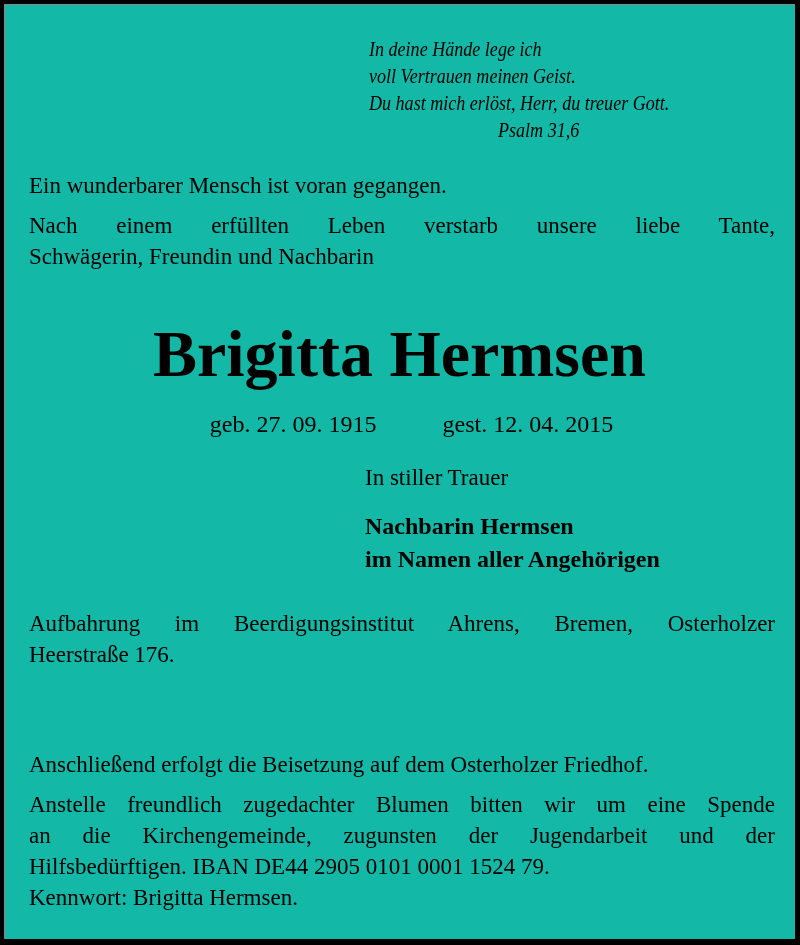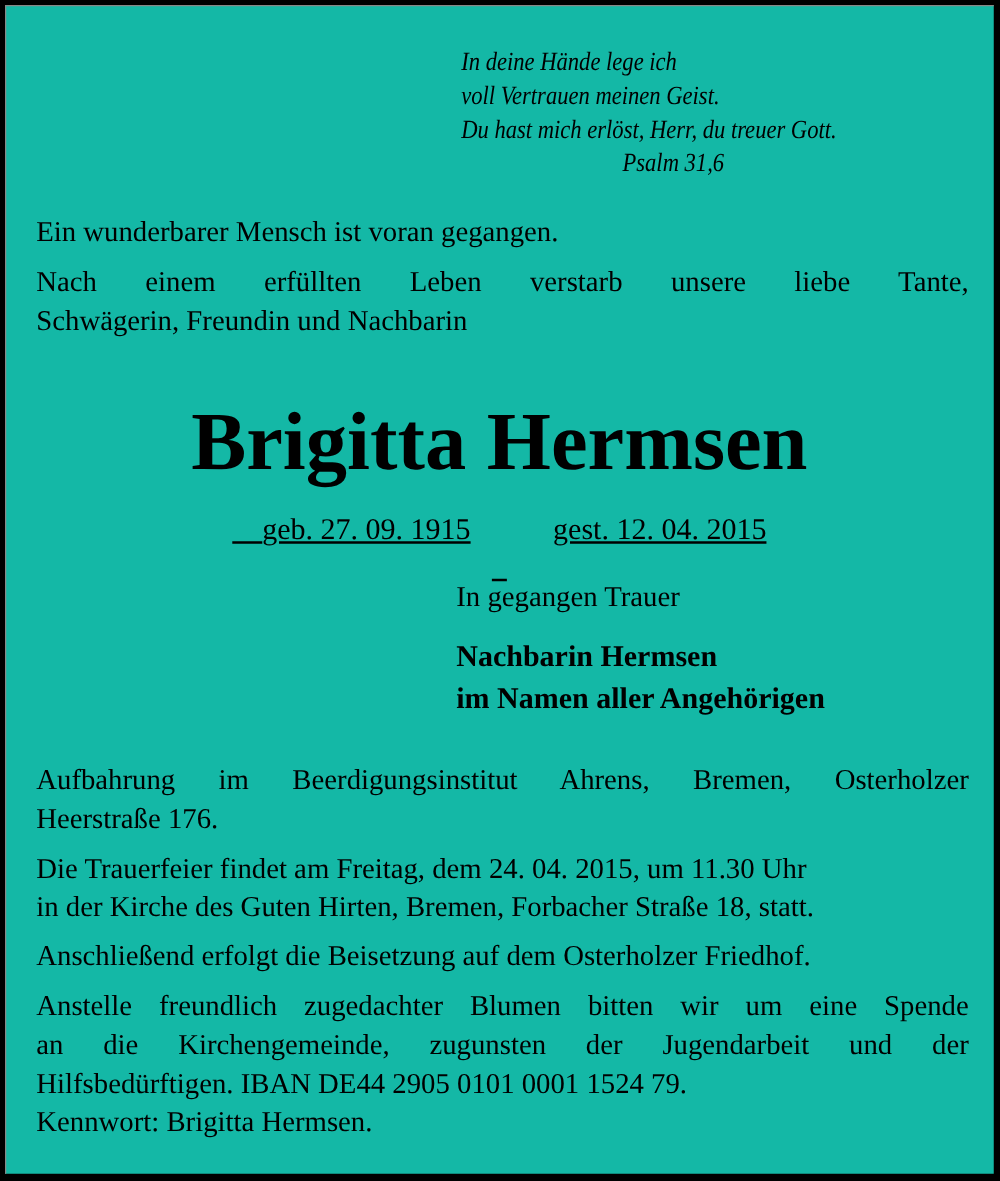--- a/index.html
+++ b/index.html
@@ -74,21 +74,20 @@
       line-height: 76px;
       letter-spacing: 0px;
     }
     .dates {
       left: 0; right: 0;
       top: 375px;
       text-align: center;
       font-size: 24px;
       line-height: 30px;
       white-space: pre;
-      text-decoration: underline;
     }
     .dates .sep { display: inline-block; width: 66px; }
 
     .mourning {
       left: 361px;
       top: 459px;
       font-size: 23px;
       line-height: 30px;
     }
     .signers {
@@ -120,33 +119,29 @@
     <span class="jline">Nach einem erfüllten Leben verstarb unsere liebe Tante,</span>
     <span class="lline">Schwägerin, Freundin und Nachbarin</span>
   </div>
 
   <div class="abs name">Brigitta Hermsen</div>
 
   <div class="abs dates">
     <span>geb. 27. 09. 1915</span><span class="sep"></span><span>gest. 12. 04. 2015</span>
   </div>
 
-  <div class="abs mourning">In gegangen Trauer</div>
+  <div class="abs mourning">In stiller Trauer</div>
   <div class="abs signers">
     <span class="line">Nachbarin Hermsen</span>
     <span class="line">im Namen aller Angehörigen</span>
   </div>
 
   <div class="abs para" style="top:604px;">
     <span class="jline">Aufbahrung im Beerdigungsinstitut Ahrens, Bremen, Osterholzer</span>
     <span class="lline">Heerstraße 176.</span>
-  </div>
-  <div class="abs para" style="top:675px;">
-    <span class="lline">Die Trauerfeier findet am Freitag, dem 24. 04. 2015, um 11.30 Uhr</span>
-    <span class="lline">in der Kirche des Guten Hirten, Bremen, Forbacher Straße 18, statt.</span>
   </div>
   <div class="abs para" style="top:745px;">
     <span class="lline">Anschließend erfolgt die Beisetzung auf dem Osterholzer Friedhof.</span>
   </div>
   <div class="abs para" style="top:785px;">
     <span class="jline">Anstelle freundlich zugedachter Blumen bitten wir um eine Spende</span>
     <span class="jline">an die Kirchengemeinde, zugunsten der Jugendarbeit und der</span>
     <span class="lline">Hilfsbedürftigen. IBAN DE44 2905 0101 0001 1524 79.</span>
     <span class="lline">Kennwort: Brigitta Hermsen.</span>
   </div>

